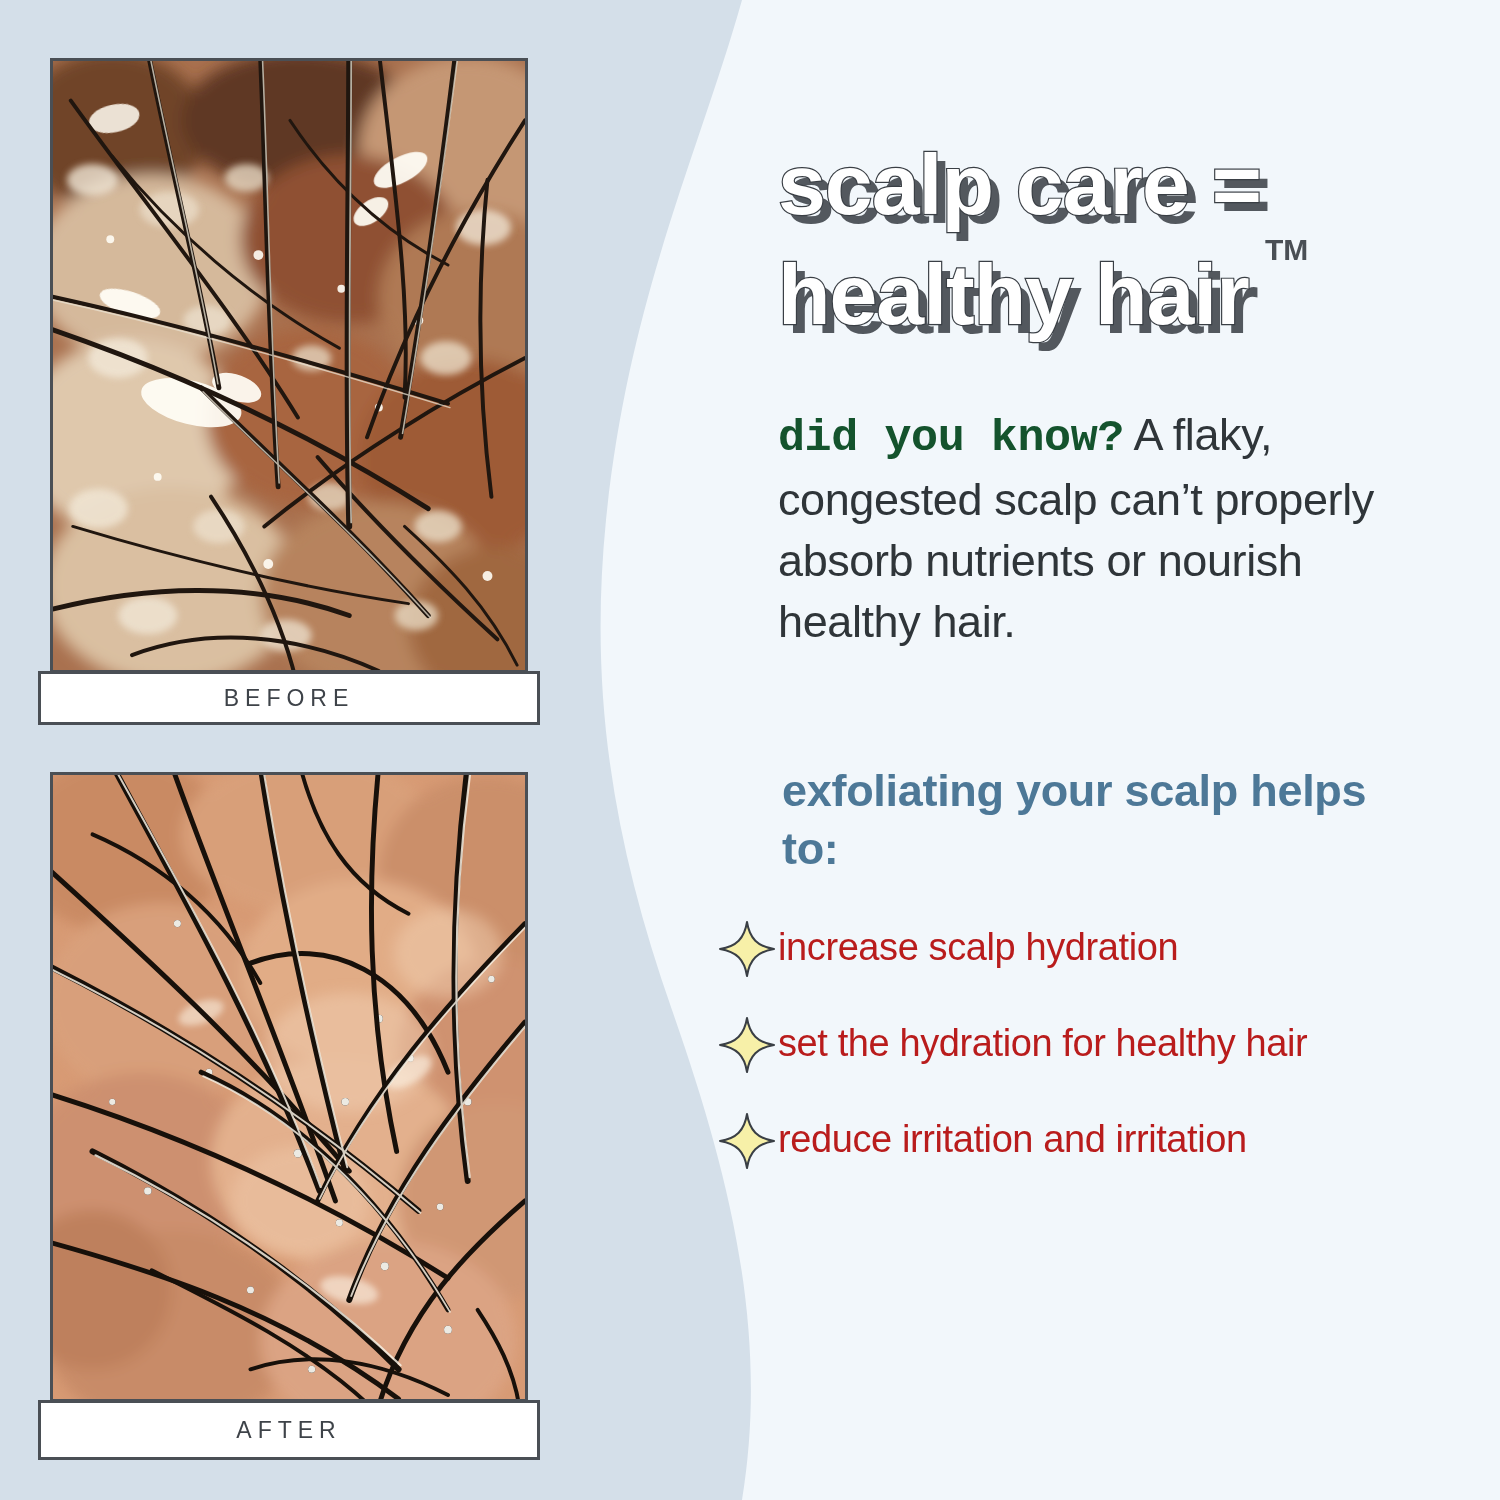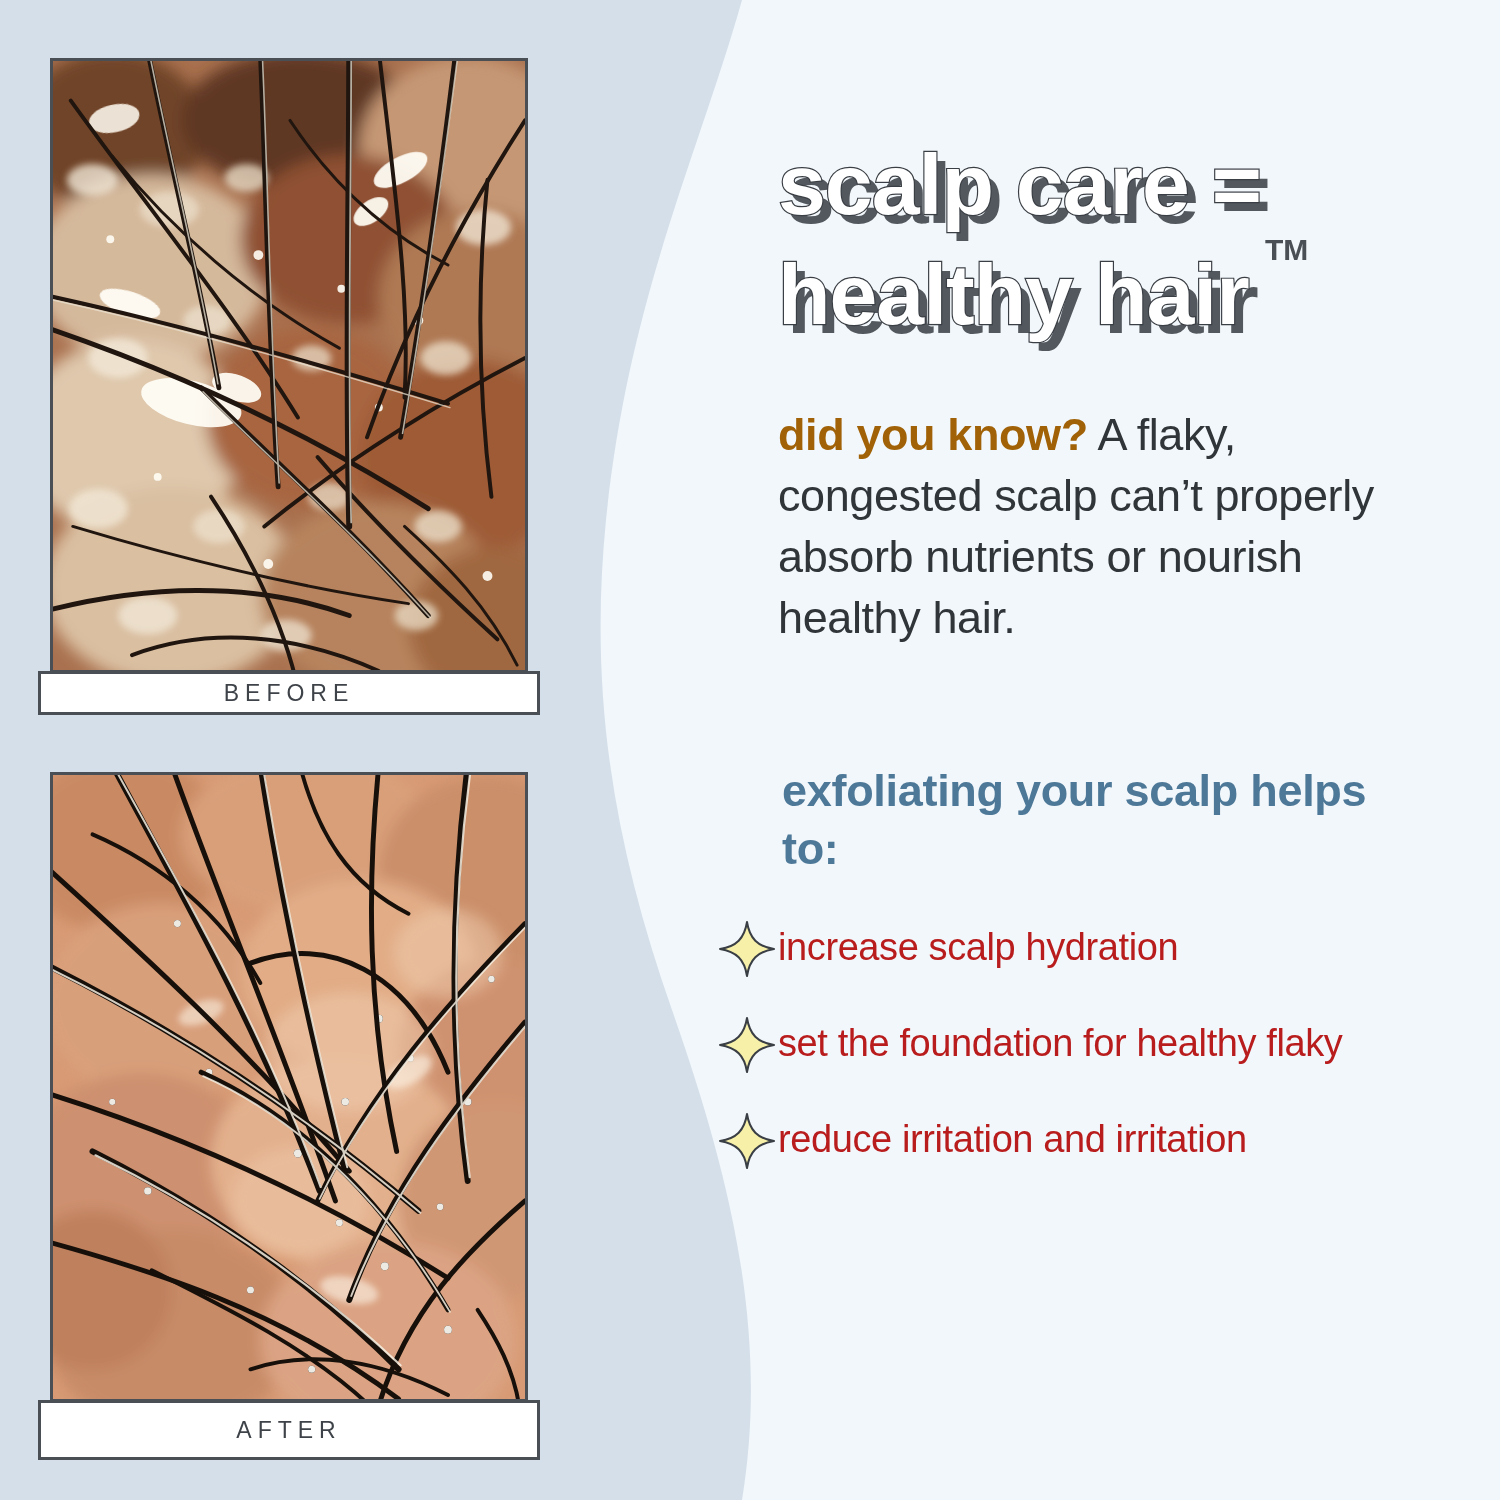--- a/index.html
+++ b/index.html
@@ -37,21 +37,21 @@
     background:#9a6b50;
   }
   #after-block .photo-frame { height:630px; }
 
   .photo-svg { display:block; width:100%; height:100%; }
 
   .caption-badge {
     position:relative;
     left:-12px;
     width:502px;
-    height:44px;
+    height:54px;
     margin-top:-2px;
     background:#ffffff;
     border:3px solid #4a4f55;
     display:flex;
     align-items:center;
     justify-content:center;
     z-index:5;
   }
   #after-block .caption-badge { height:60px; }
 
@@ -86,21 +86,22 @@
     top:404px;
     left:0;
     width:672px;
     font-size:45px;
     line-height:61px;
     color:#2f3539;
     letter-spacing:-0.4px;
   }
   .accent-bold {
     font-weight:bold;
-    color:#a16207;
+    color:#14532d;
+    font-family:Liberation Mono, monospace;
   }
 
   
   #helps-heading {
     position:absolute;
     top:762px;
     left:4px;
     width:600px;
     font-size:45px;
     line-height:58px;
@@ -413,21 +414,21 @@
         <span class="bullet-label">increase scalp hydration</span>
       </li>
 
       <li class="bullet-item">
         <span class="bullet-icon">
           <svg width="62" height="62" viewBox="0 0 62 62">
             <path d="M31 4 C33.6 20.4 41.6 28.4 58 31 C41.6 33.6 33.6 41.6 31 58
                      C28.4 41.6 20.4 33.6 4 31 C20.4 28.4 28.4 20.4 31 4 Z" fill="#f7f0a8" stroke="#3a3f45" stroke-width="2" stroke-linejoin="round"></path>
           </svg>
         </span>
-        <span class="bullet-label">set the foundation for healthy flaky</span>
+        <span class="bullet-label">set the hydration for healthy hair</span>
       </li>
 
       <li class="bullet-item">
         <span class="bullet-icon">
           <svg width="62" height="62" viewBox="0 0 62 62">
             <path d="M31 4 C33.6 20.4 41.6 28.4 58 31 C41.6 33.6 33.6 41.6 31 58
                      C28.4 41.6 20.4 33.6 4 31 C20.4 28.4 28.4 20.4 31 4 Z" fill="#f7f0a8" stroke="#3a3f45" stroke-width="2" stroke-linejoin="round"></path>
           </svg>
         </span>
         <span class="bullet-label">reduce irritation and irritation</span>

